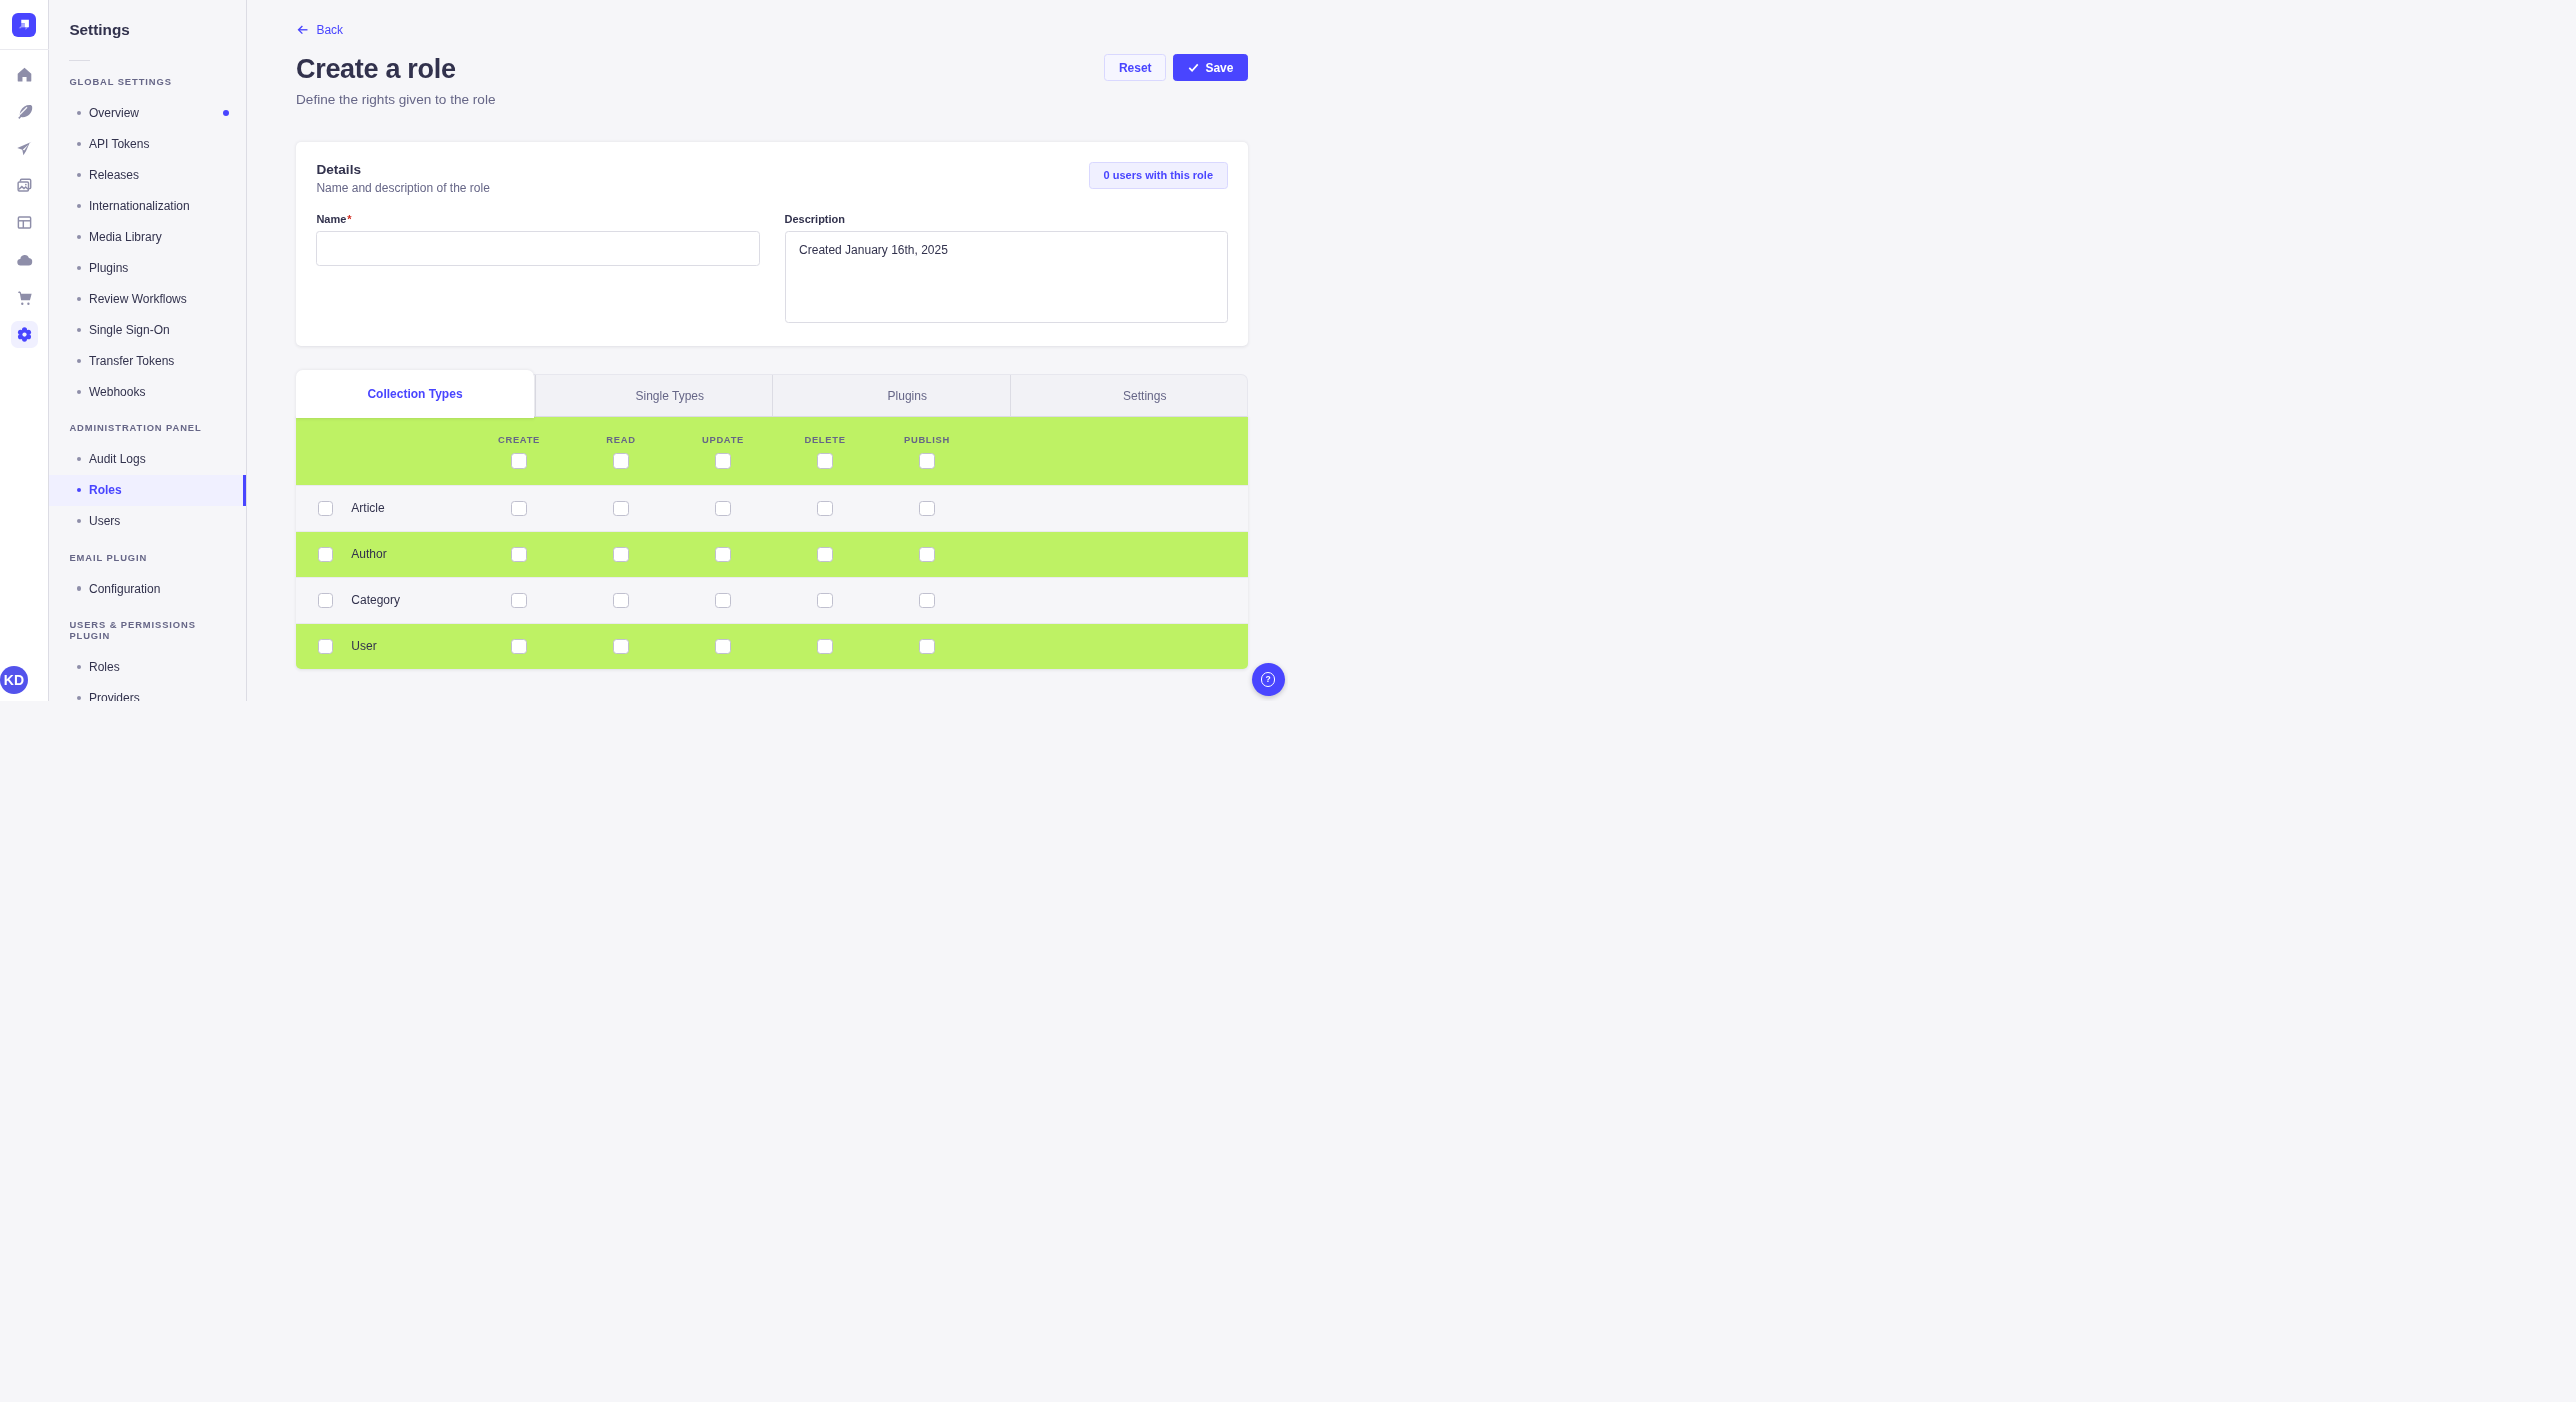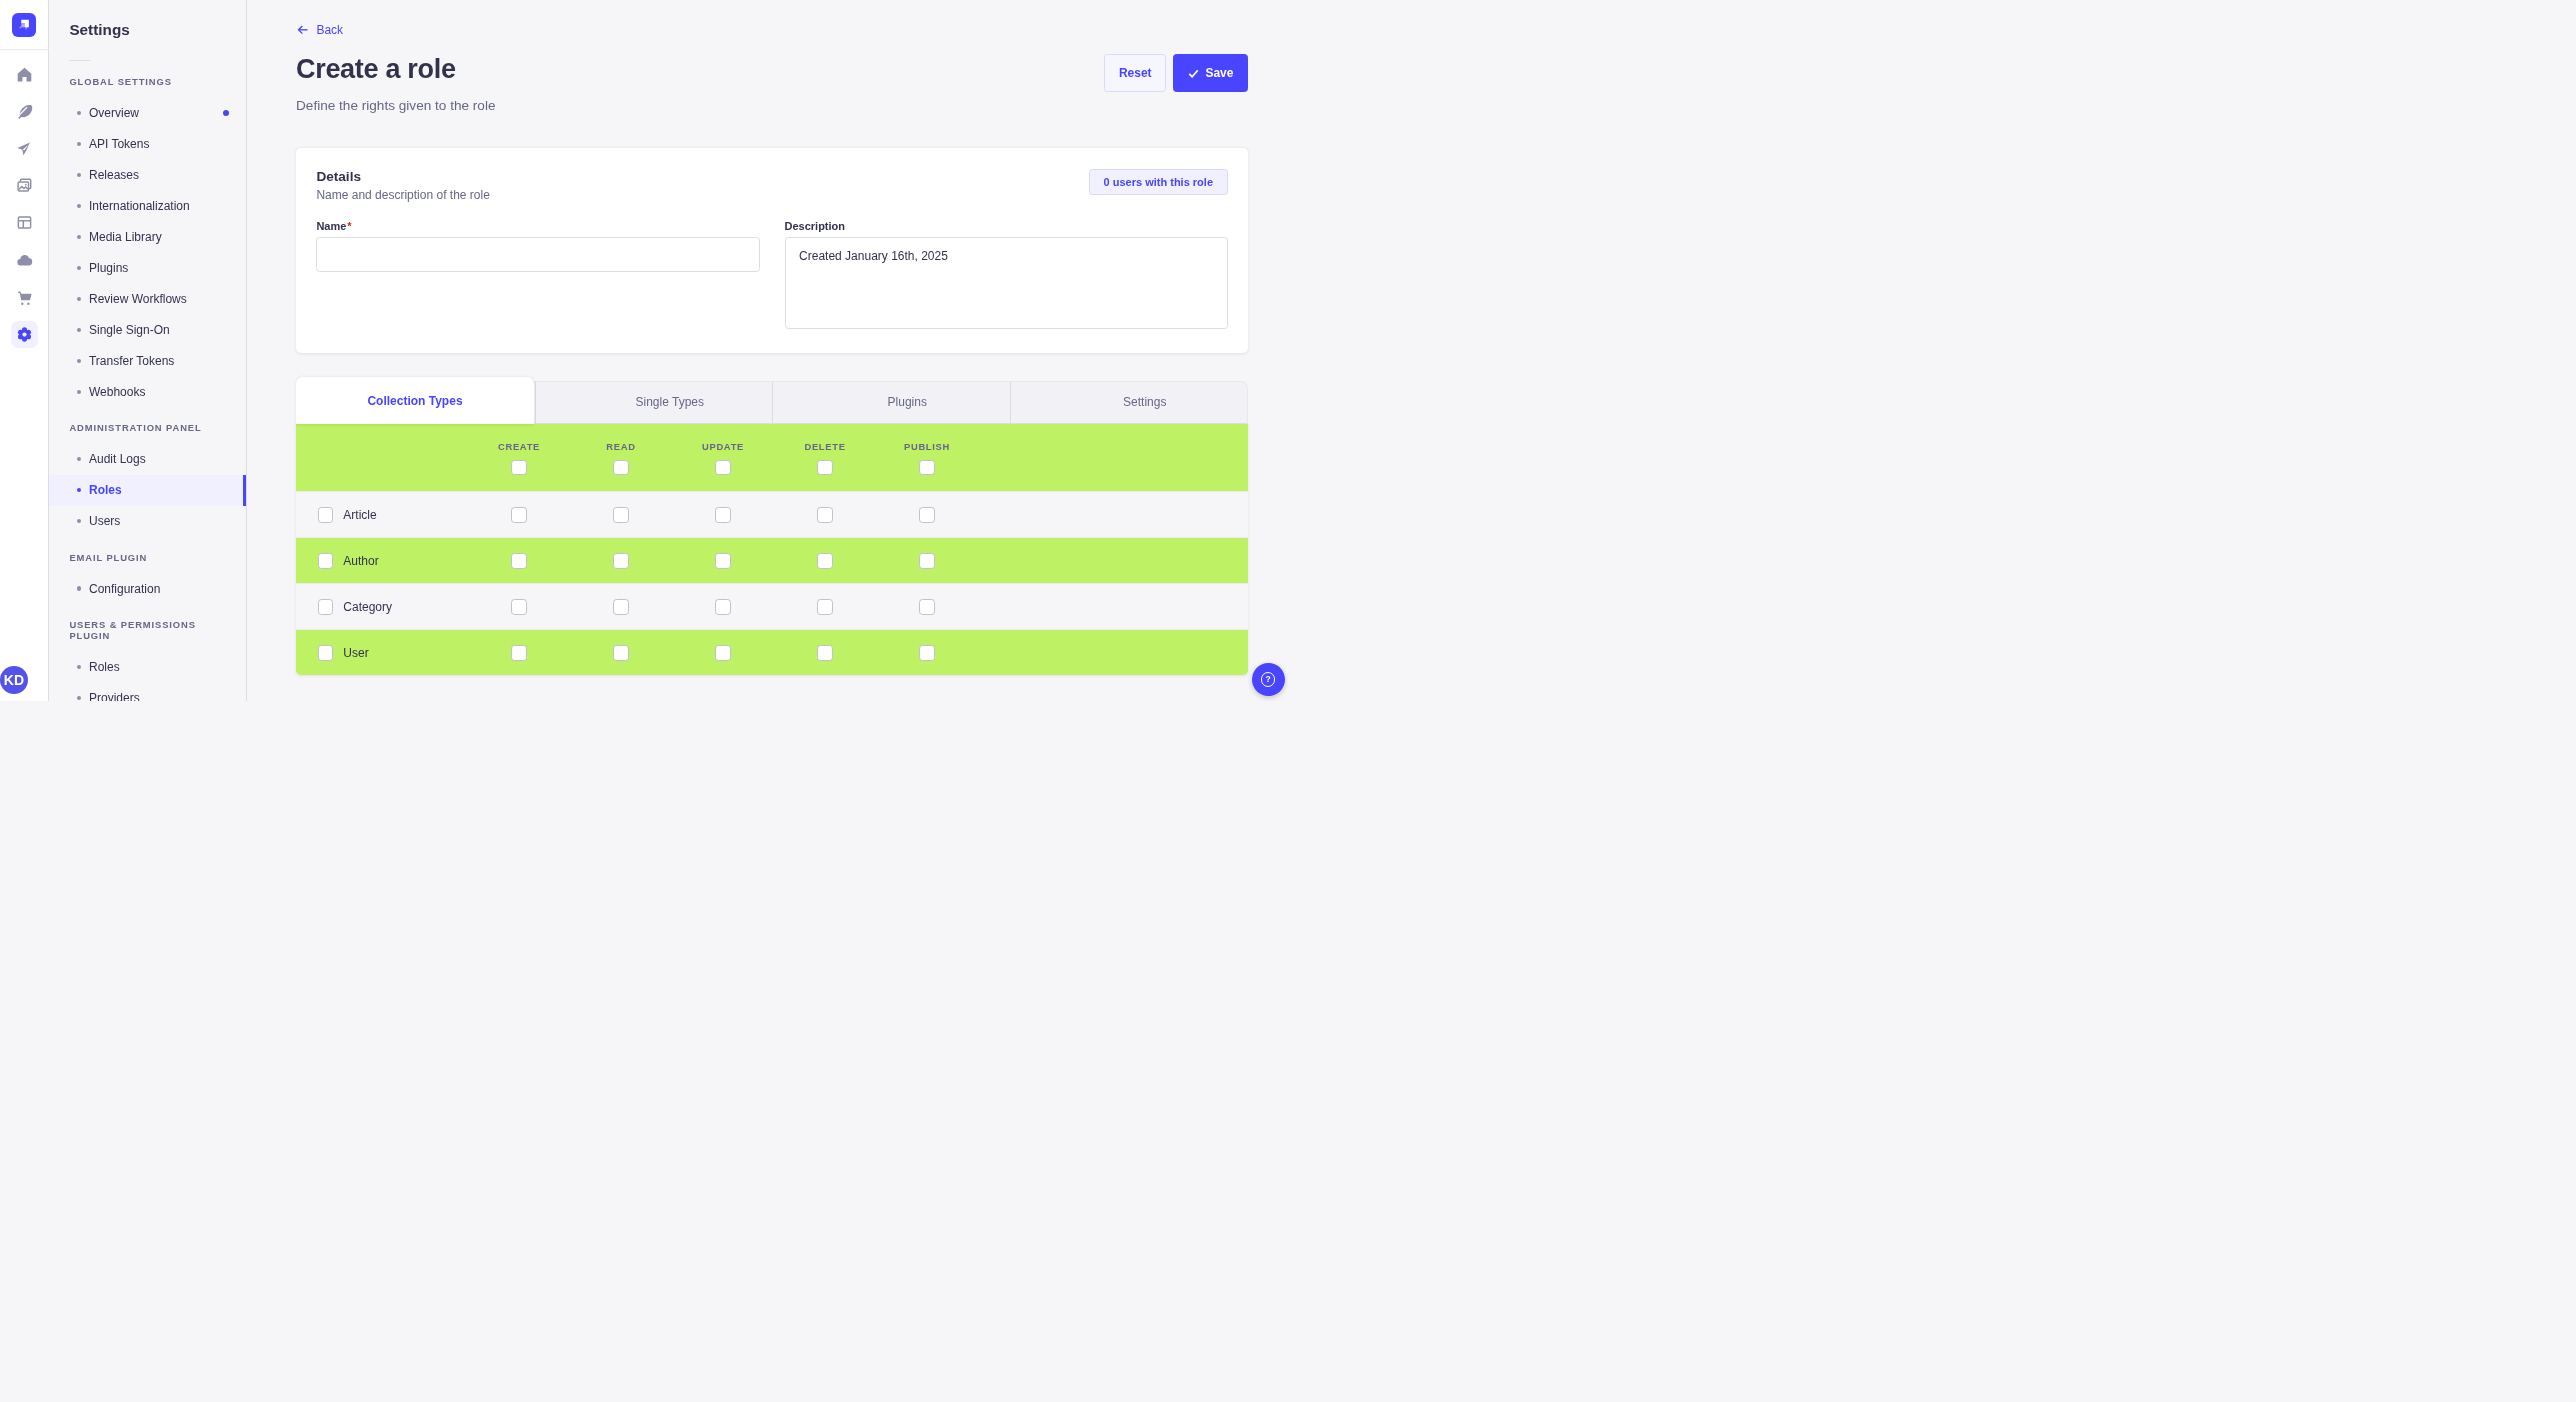--- a/index.html
+++ b/index.html
@@ -66,21 +66,21 @@
   main { flex:1; padding:23px 41px 0 49px; position:relative; }
   .back {
     display:inline-flex; align-items:center; gap:6.8px;
     color:#4945ff; font-size:12px; text-decoration:none; cursor:pointer;
   }
   .title-row { display:flex; justify-content:space-between; align-items:flex-start; margin-top:12px; }
   .page-title { font-size:27px; font-weight:bold; color:#32324d; line-height:34px; letter-spacing:-0.3px; }
   .subtitle { font-size:13.6px; color:#666687; margin-top:6px; }
   .actions { display:flex; gap:6.8px; margin-top:2.6px; }
   .btn {
-    height:38px; border-radius:3.4px; font-size:12px; font-weight:bold;
+    height:27px; border-radius:3.4px; font-size:12px; font-weight:bold;
     display:inline-flex; align-items:center; justify-content:center; gap:6.8px;
     cursor:pointer; font-family:inherit;
   }
   .btn-reset { background:#f6f6ff; border:0.9px solid #d9d8ff; color:#4945ff; padding:0 13.6px; }
   .btn-save  { background:#4945ff; border:0.9px solid #4945ff; color:#ffffff; padding:0 13.6px; }
 
   
   .card {
     background:#ffffff; border-radius:5.1px;
     box-shadow:0 0.9px 3.4px rgba(33,33,52,.1);
@@ -138,21 +138,21 @@
   .pgrid { display:grid; grid-template-columns:172px repeat(5,102px) 1fr; align-items:center; }
   .thead { padding-top:17px; padding-bottom:16px; }
   .thead .col { display:flex; flex-direction:column; align-items:center; gap:8.5px; }
   .thead .col-label { font-size:9.4px; font-weight:bold; letter-spacing:0.7px; color:#666687; }
   .cbx {
     width:15.3px; height:15.3px; border:0.9px solid #c0c0cf; border-radius:3.4px;
     background:#ffffff; display:inline-block; cursor:pointer; flex:none;
   }
   .prow { height:46px; border-top:0.9px solid #eaeaef; }
   .prow.alt { background:#f6f6f9; }
-  .prow .first { display:flex; align-items:center; gap:10px; padding-left:22px; }
+  .prow .first { display:flex; align-items:center; gap:18px; padding-left:22px; }
   .prow .first .row-label { font-size:12px; color:#32324d; }
   .prow .ccell { display:flex; justify-content:center; }
 
   
   .help {
     position:absolute; right:3.4px; bottom:5.1px;
     width:33px; height:33px; border-radius:50%;
     background:#4945ff; border:none; cursor:pointer;
     display:flex; align-items:center; justify-content:center;
     box-shadow:0 1.7px 5.1px rgba(33,33,52,.25); z-index:5;

